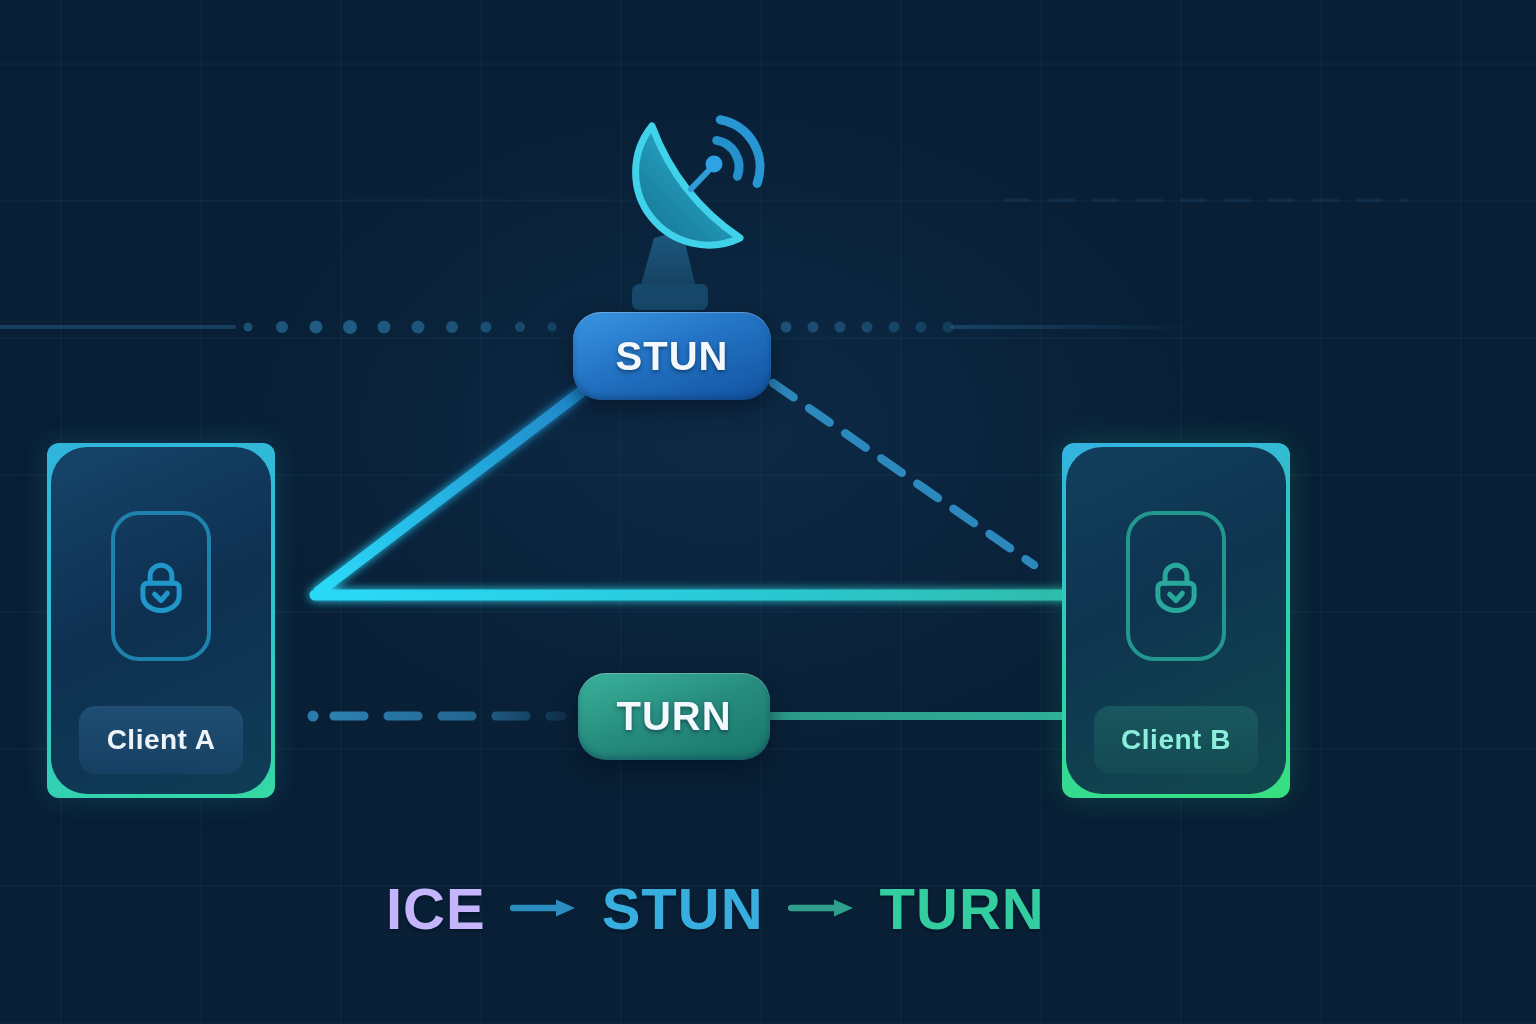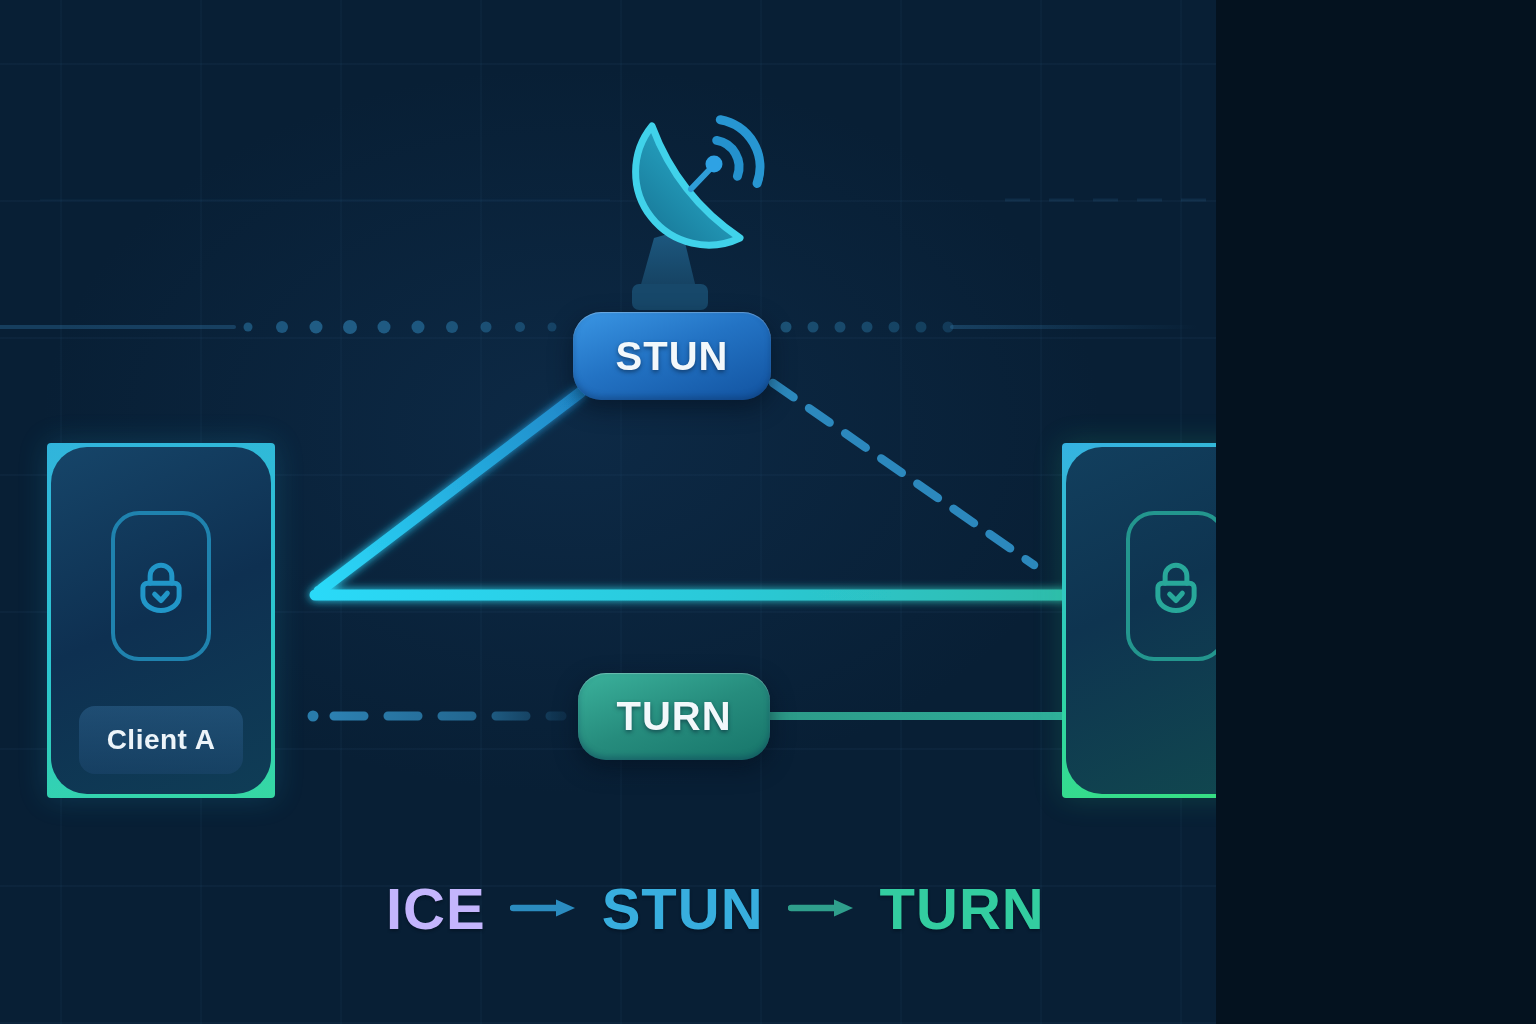--- a/index.html
+++ b/index.html
@@ -1,17 +1,17 @@
 <!DOCTYPE html>
 <html><head>
 <meta charset="utf-8">
 <style>
   html,body{margin:0;padding:0;background:#04121f;}
   .canvas{
-    position:relative;width:1216px;height:1024px;overflow:hidden;
+    position:relative;width:1536px;height:1024px;overflow:hidden;
     background:#081f35;
     font-family:"Liberation Sans","DejaVu Sans",sans-serif;
   }
   .grid{
     position:absolute;inset:0;
     background-image:
       linear-gradient(rgba(74,134,182,0.055) 2px, transparent 2px),
       linear-gradient(90deg, rgba(74,134,182,0.045) 2px, transparent 2px);
     background-size:140px 137px;
     background-position:60px 63px;
@@ -28,21 +28,21 @@
     text-shadow:0 2px 4px rgba(3,20,40,0.5);
     box-shadow:0 8px 22px rgba(3,14,30,0.55), inset 0 1px 1px rgba(255,255,255,0.28), inset 0 -3px 6px rgba(8,38,78,0.35);
     z-index:3;
   }
   .stun-box{left:573px;top:312px;width:198px;height:88px;
     background:linear-gradient(160deg,#3a96e4 0%,#2373c4 45%,#1253a0 100%);}
   .turn-box{left:578px;top:673px;width:192px;height:87px;
     background:linear-gradient(160deg,#3bb29c 0%,#268c7d 50%,#17756a 100%);}
   
   .client-card{
-    position:absolute;top:443px;width:228px;height:355px;border-radius:4px;padding:4px;
+    position:absolute;top:443px;width:228px;height:355px;border-radius:12px;padding:4px;
     box-sizing:border-box;z-index:3;
   }
   .client-a{left:47px;background:linear-gradient(165deg,#31b4dc 0%,#2cc6cf 55%,#36d8a2 100%);
     box-shadow:0 0 30px rgba(46,190,230,0.18);}
   .client-b{left:1062px;background:linear-gradient(165deg,#35b2e2 0%,#2ed2ae 55%,#38e07e 100%);
     box-shadow:0 0 30px rgba(52,220,150,0.18);}
   .client-inner{
     position:relative;width:100%;height:100%;border-radius:36px;box-sizing:border-box;
   }
   .client-a .client-inner{background:linear-gradient(155deg,#164569 0%,#0e3051 48%,#0f3d56 100%);}
@@ -208,20 +208,23 @@
     <div class="client-inner">
       <div class="phone-frame">
         <svg width="58" height="66" viewBox="0 0 64 70">
           <g fill="none" stroke="#28a89a" stroke-width="5.5" stroke-linecap="round" stroke-linejoin="round">
             <path d="M 20 32 v-8 a 12 12 0 0 1 24 0 v 8"></path>
             <path d="M 17 32 h 30 a 5 5 0 0 1 5 5 v 9 a 20 16 0 0 1 -40 0 v -9 a 5 5 0 0 1 5 -5 Z"></path>
             <path d="M 25 44 L 32 51 L 39 43"></path>
           </g>
         </svg>
       </div>
+      <div class="client-label">
+        <span>Client B</span>
+      </div>
     </div>
   </div>
 
   <div class="sequence">
     <span class="seq-ice">ICE</span>
     <svg width="68" height="22" viewBox="0 0 68 22">
       <path d="M 3 11 H 48" stroke="#2b8cc0" stroke-width="6.5" stroke-linecap="round" fill="none"></path>
       <path d="M 46 2.5 L 65 11 L 46 19.5 Z" fill="#2b8cc0"></path>
     </svg>
     <span class="seq-stun">STUN</span>

